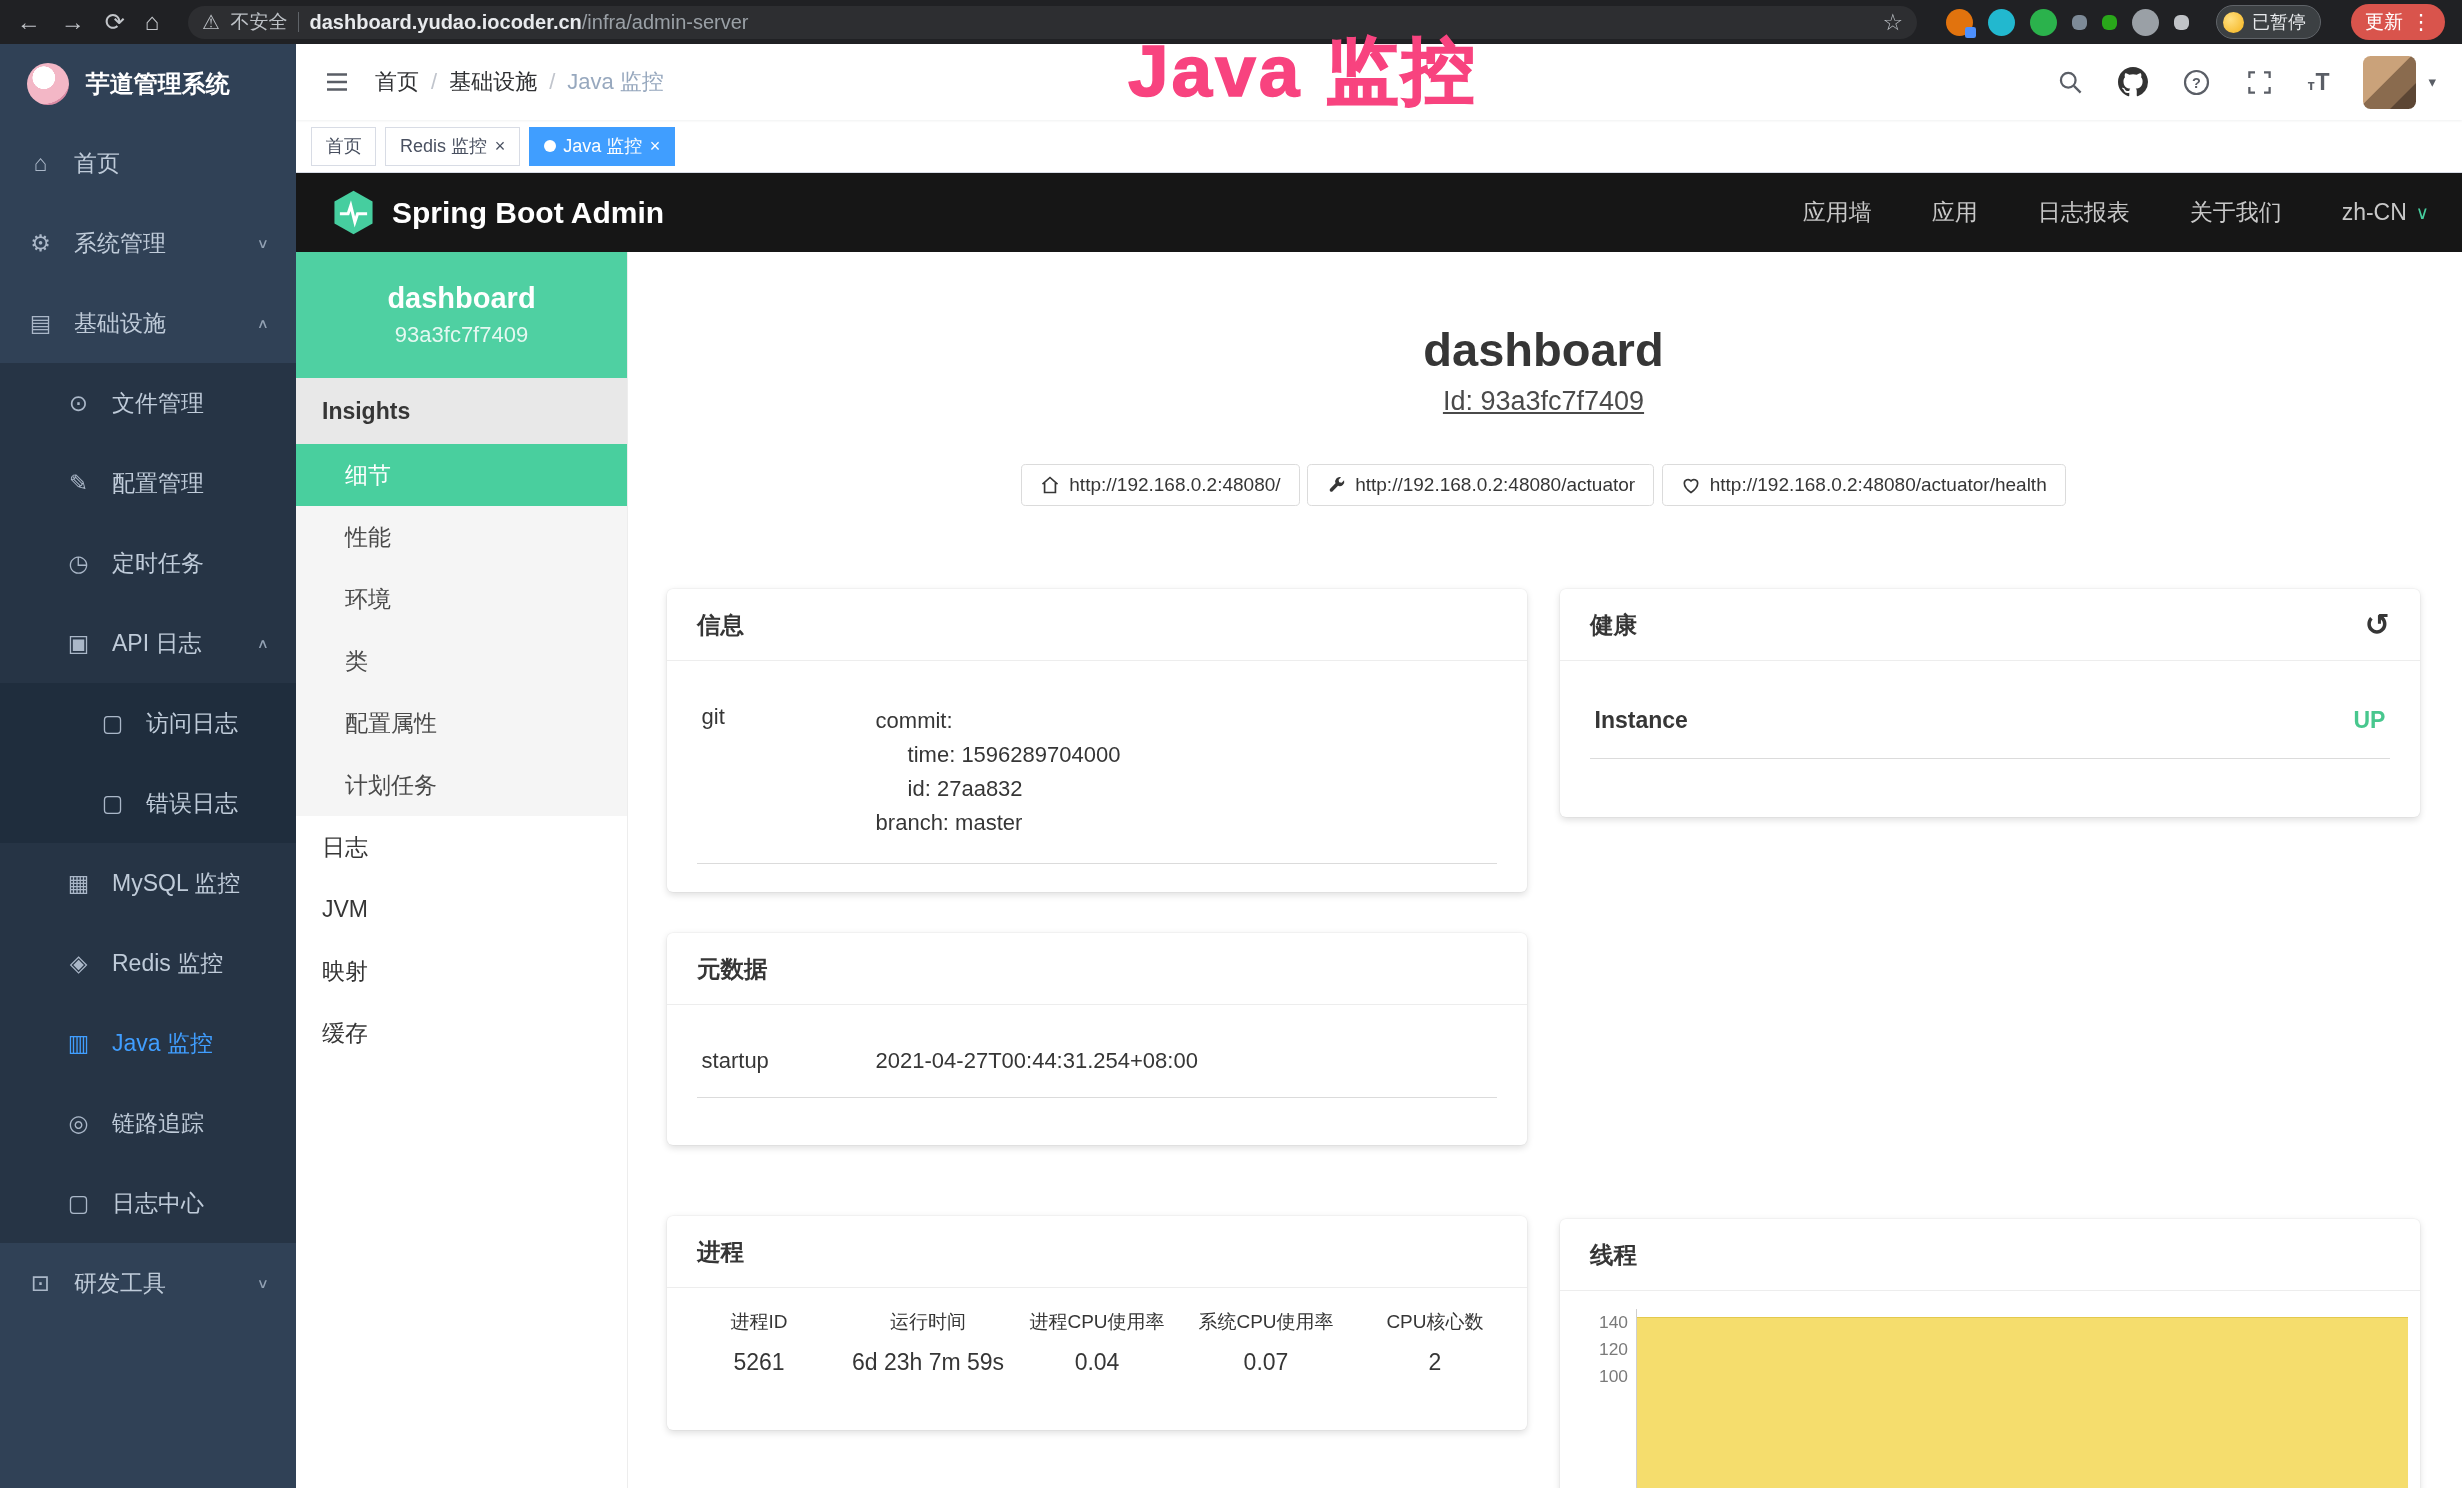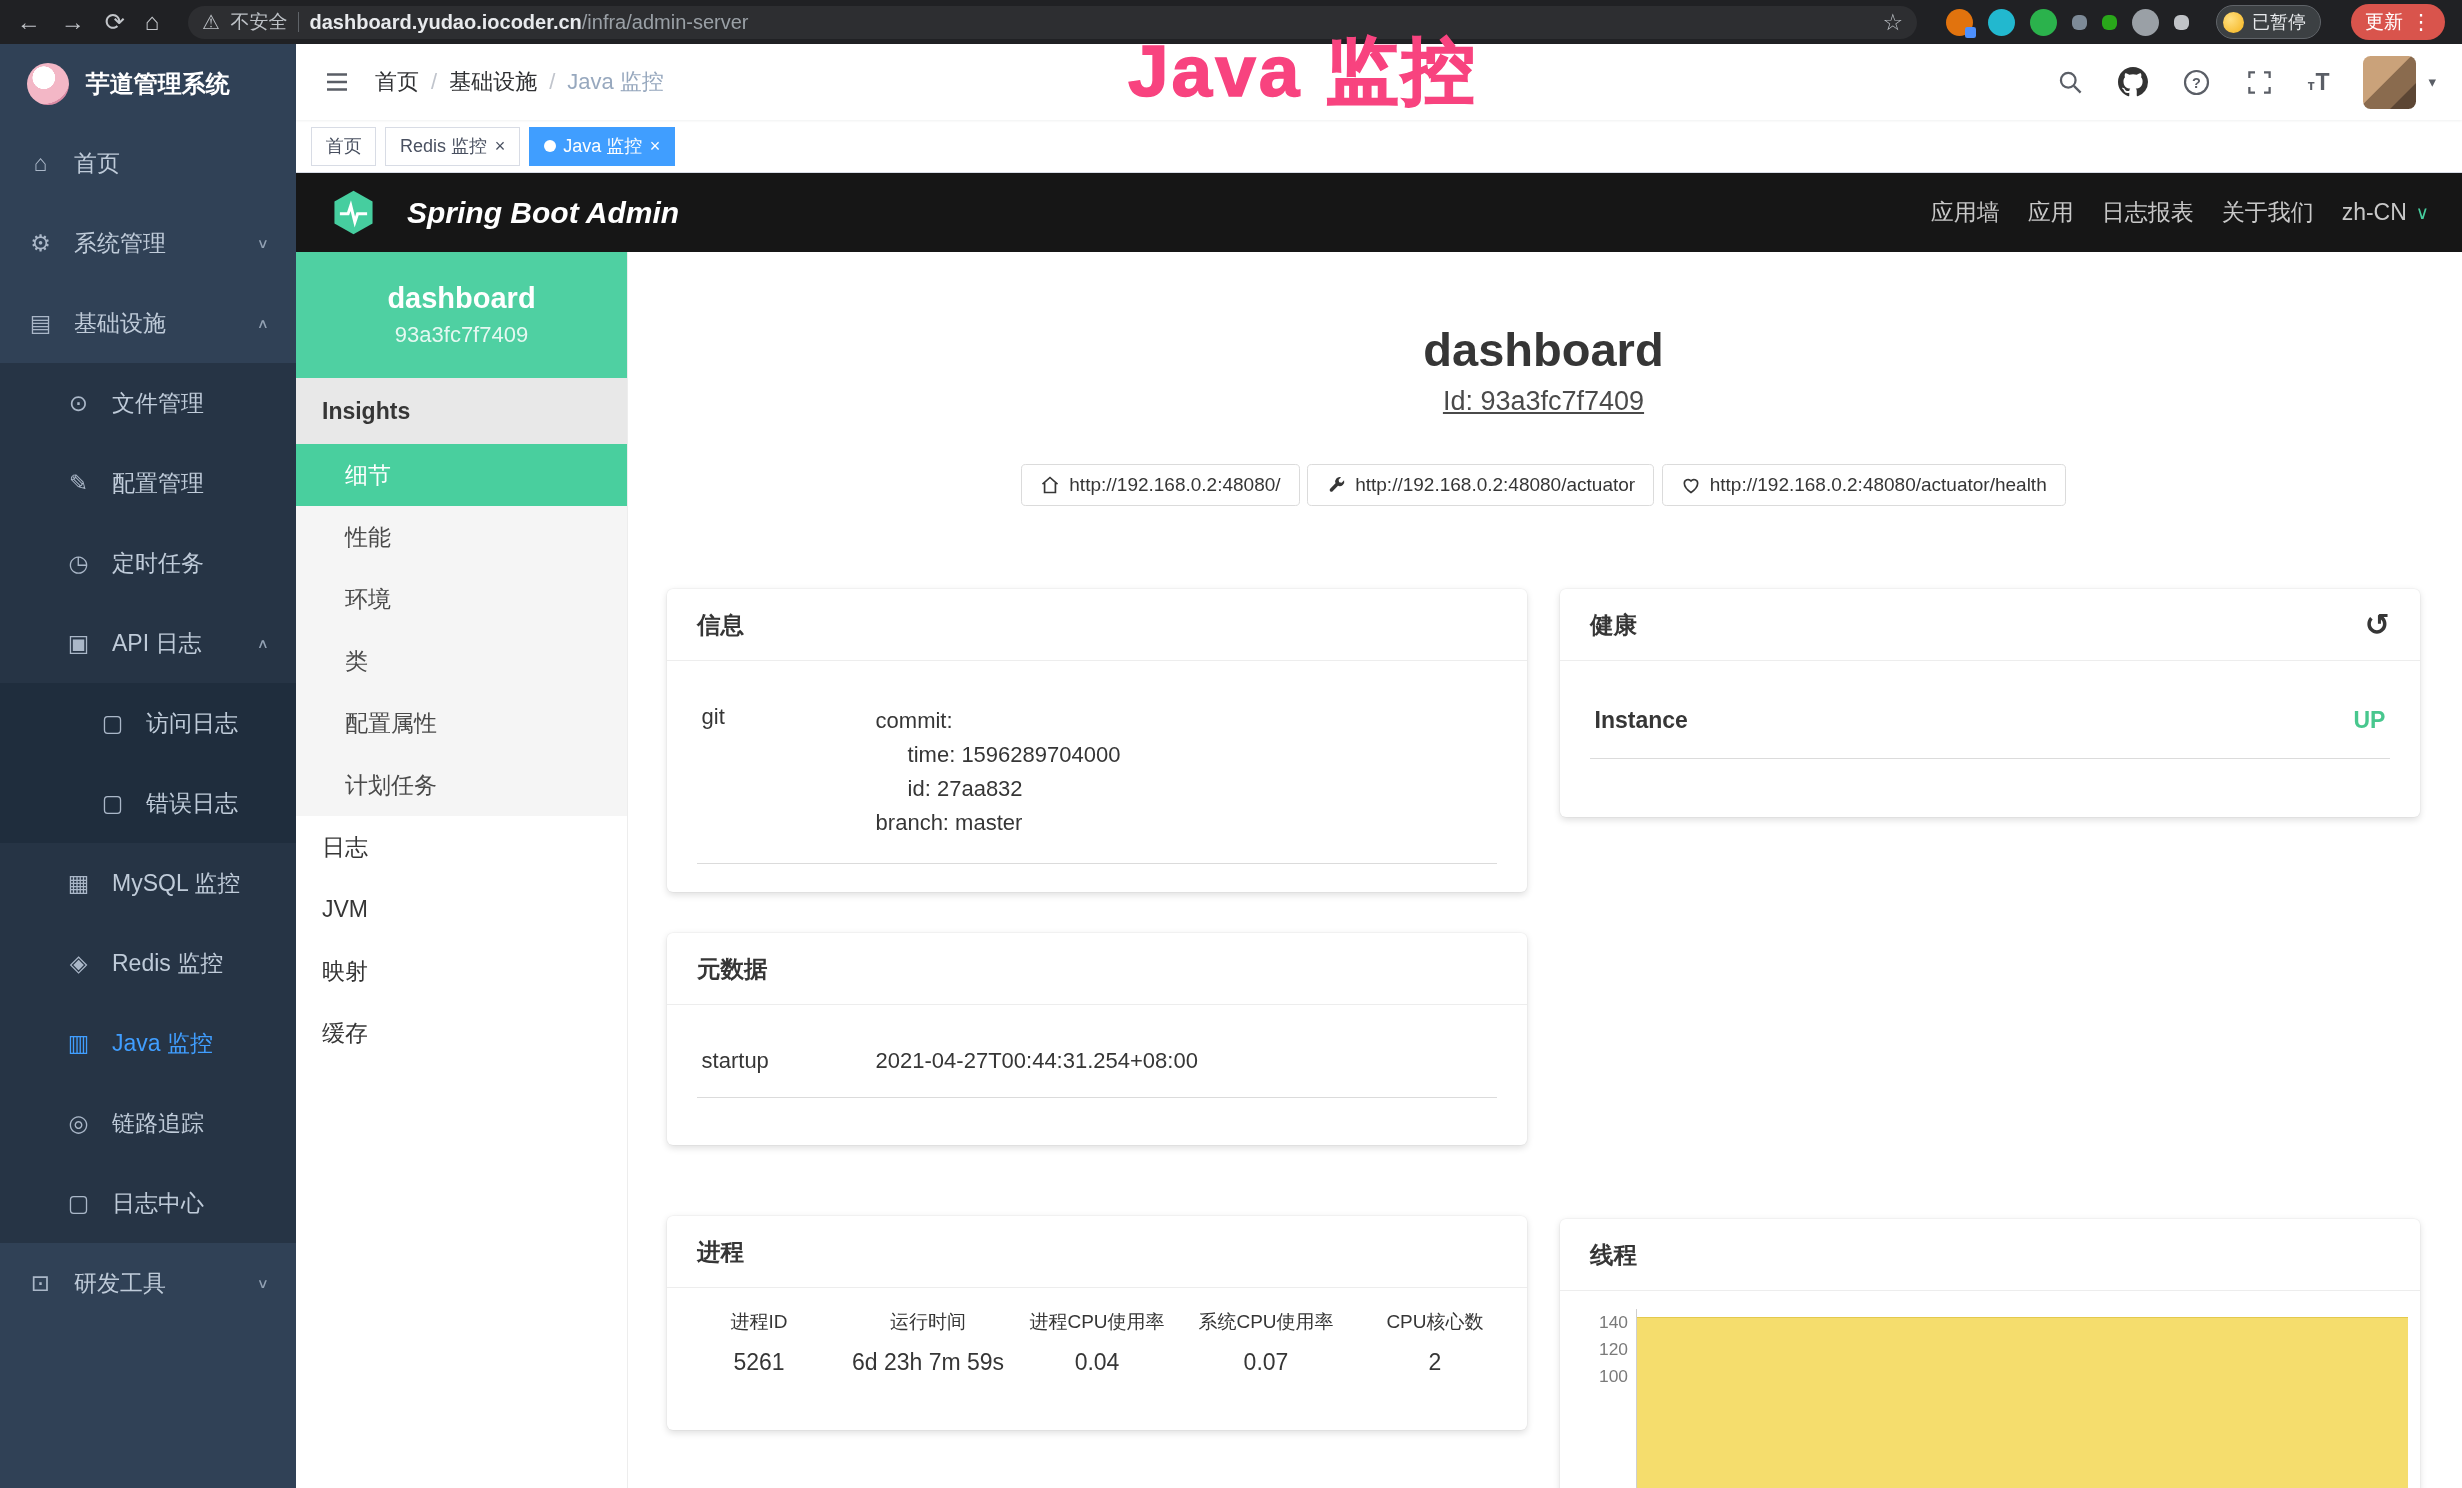--- a/index.html
+++ b/index.html
@@ -73,23 +73,23 @@
     background:#fff; color:#495060; font-size:18px; padding:0 13.7px; cursor:pointer; }
   .tag .dot { width:12px; height:12px; border-radius:50%; background:#fff; display:none; }
   .tag .close { font-size:18px; }
   .tag.active { background:#409eff; border-color:#409eff; color:#fff; }
   .tag.active .dot { display:block; }
 
   
   .sba { flex:1; display:flex; flex-direction:column; min-height:0; }
   .sba-header { height:79px; background:#161616; display:flex; align-items:center;
     padding:0 33px; color:#cfcfcf; flex:none; }
-  .sba-brand { display:flex; align-items:center; gap:29px; color:#fff; font-weight:bold;
-    font-size:30px;font-style:italic; }
-  .sba-nav { margin-left:auto; display:flex; align-items:center; gap:28px; font-size:23px;
+  .sba-brand { display:flex; align-items:center; gap:14px; color:#fff; font-weight:bold;
+    font-size:30px; }
+  .sba-nav { margin-left:auto; display:flex; align-items:center; gap:60px; font-size:23px;
     color:#c8c8c8; }
   .locale { display:flex; align-items:center; gap:9px; }
   .locale .caret { color:#46ce9f; font-size:18px; }
 
   .sba-body { flex:1; display:flex; min-height:0; }
   .sba-side { width:332px; flex:none; background:#fff; border-right:0.8px solid #ededed;
     overflow:hidden; }
   .inst-head { height:126px; background:#4fd0a2; color:#fff; display:flex;
     flex-direction:column; align-items:center; justify-content:center; gap:7.6px; }
   .inst-name { font-size:29px; font-weight:bold; }

